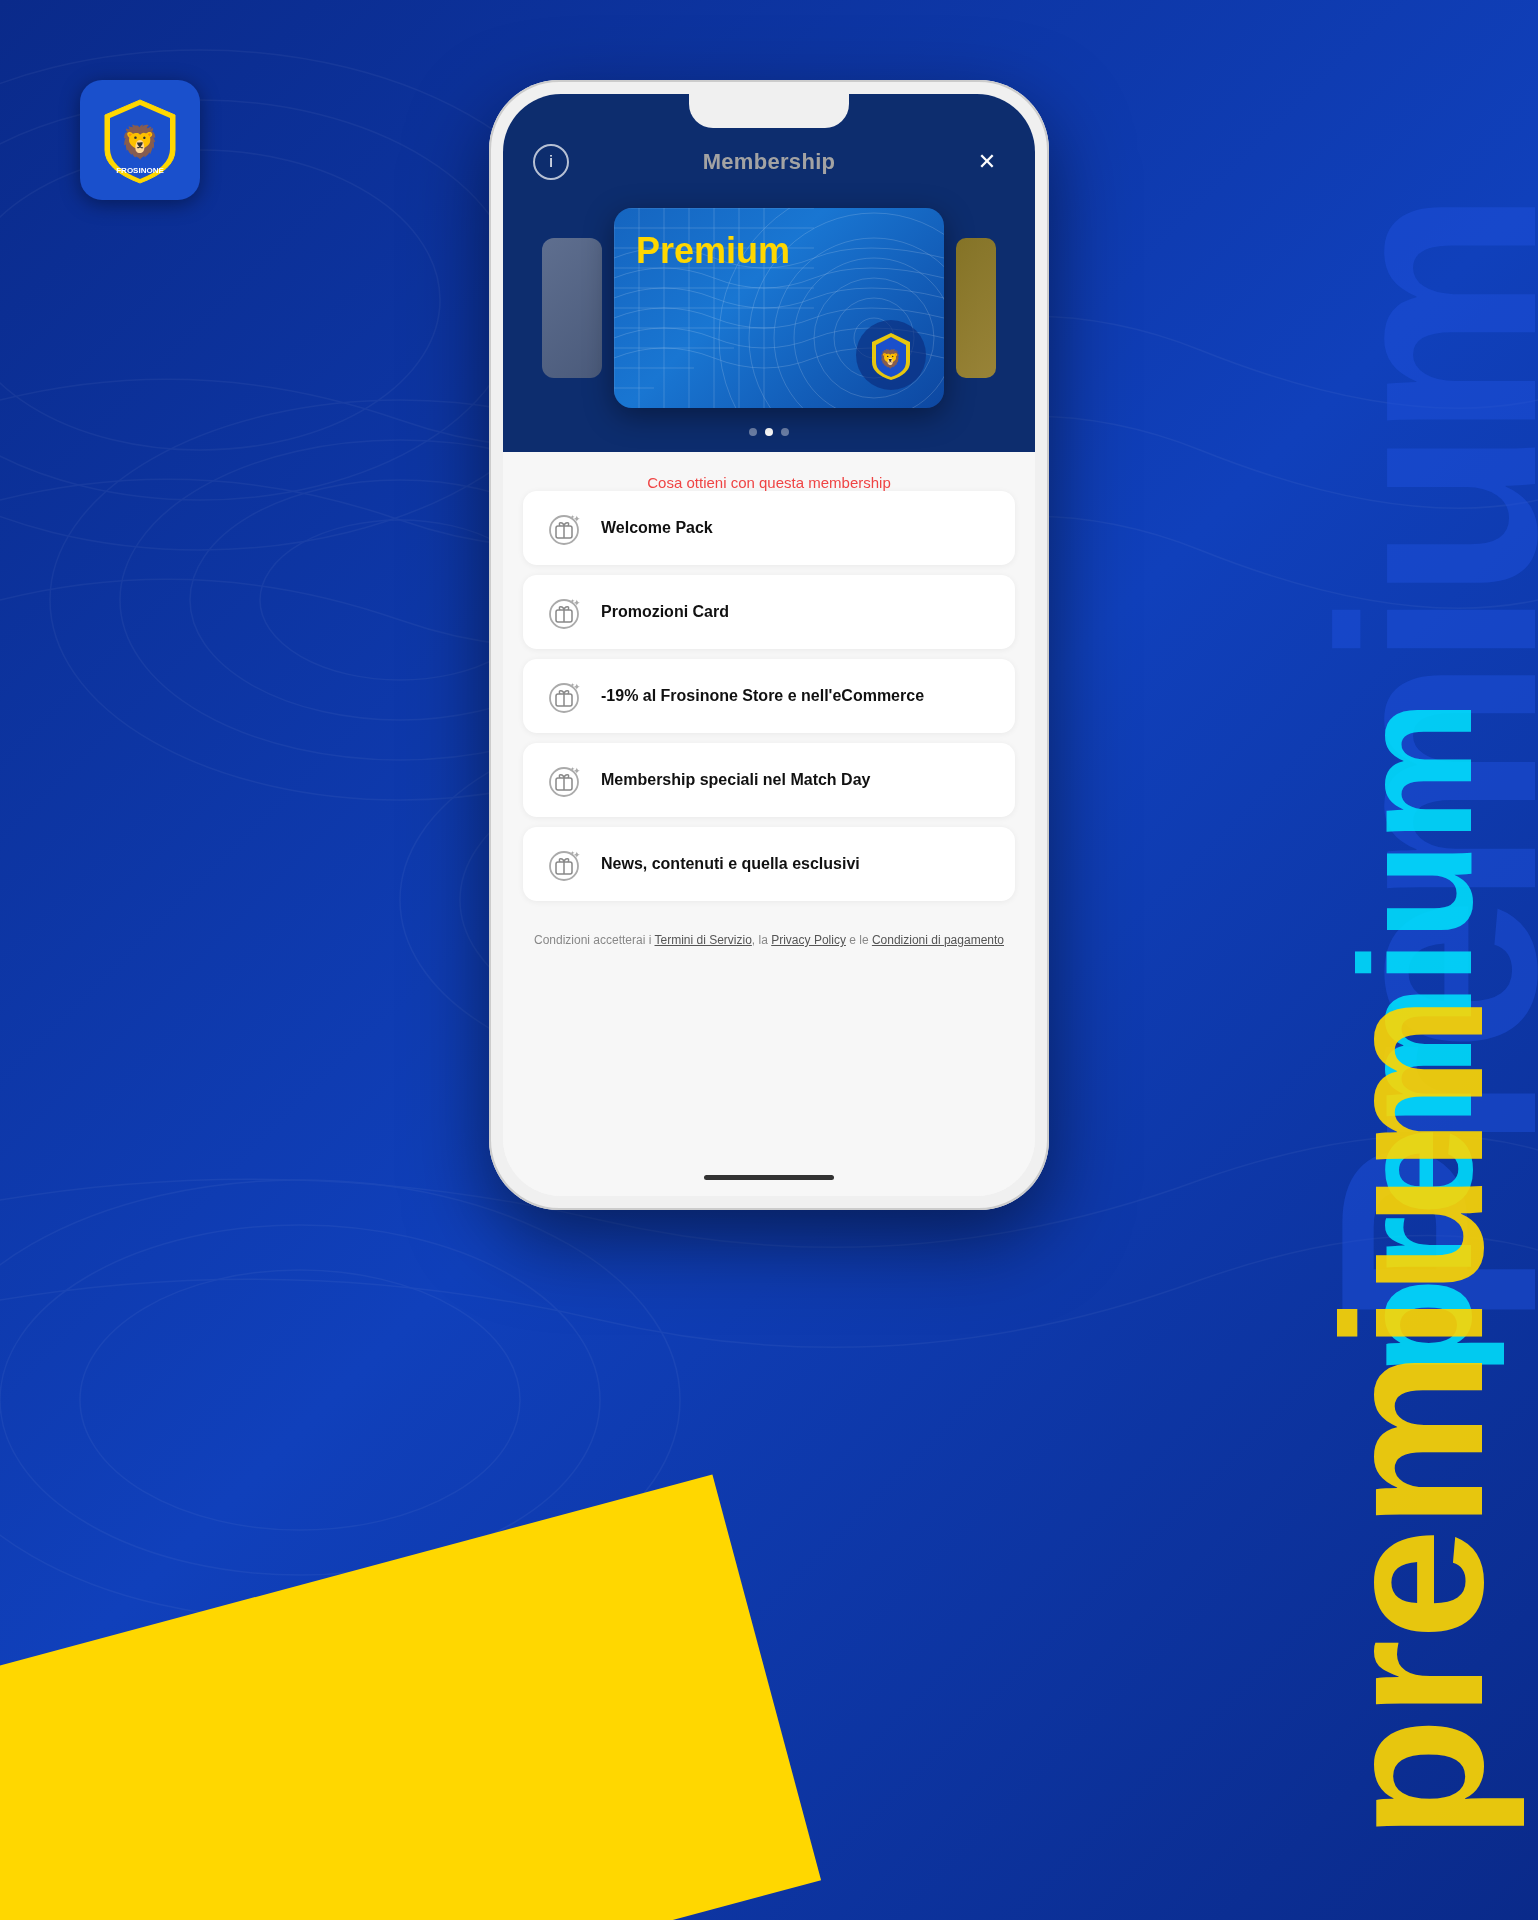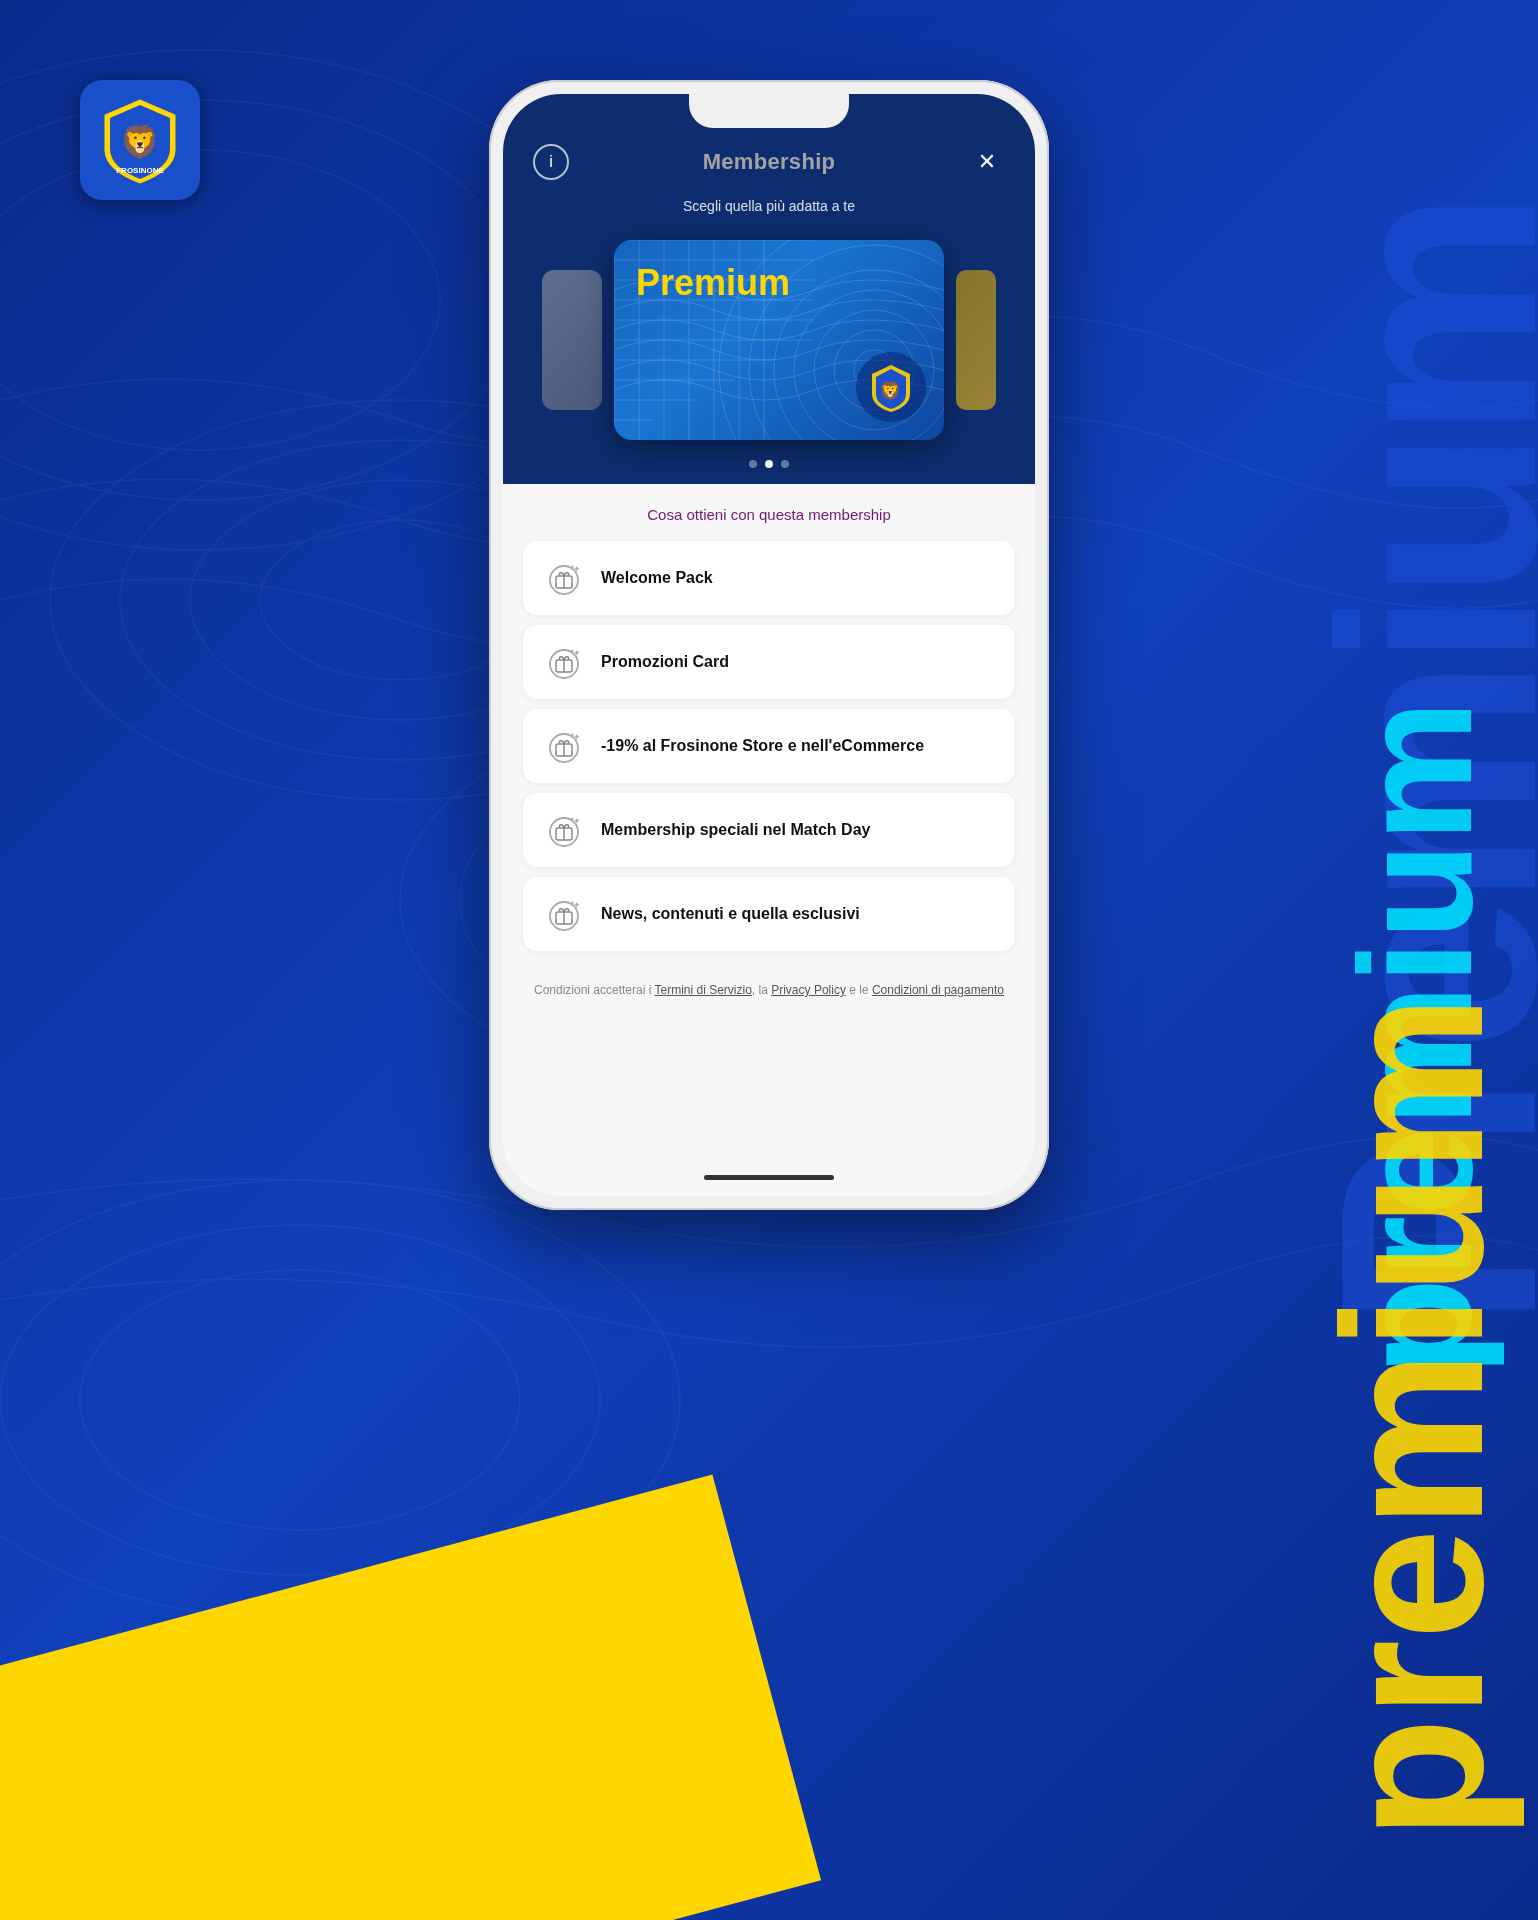--- a/index.html
+++ b/index.html
@@ -297,24 +297,23 @@
     
     .content-area {
       flex: 1;
       background: #f7f7f7;
       overflow-y: auto;
       padding: 22px 20px 0;
     }
 
     .section-title {
       text-align: center;
-      color: #701a75;
+      color: #ef4444;
       font-size: 15px;
       font-weight: 500;
-      margin-bottom: 18px;
     }
 
     
     .benefit-item {
       background: white;
       border-radius: 14px;
       padding: 16px 20px;
       margin-bottom: 10px;
       display: flex;
       align-items: center;
@@ -423,21 +422,20 @@
     <div class="phone-inner">
 
       <div class="notch"></div>
 
       <div class="app-header">
         <div class="header-info-btn">i</div>
         <span class="header-title">Membership</span>
         <div class="header-close-btn">✕</div>
       </div>
 
-      <div class="header-subtitle">Scegli quella più adatta a te</div>
 
       <div class="card-carousel">
 
         <div class="card-prev"></div>
 
         <div class="membership-card">
 
           <svg class="card-grid-lines" viewBox="0 0 330 200" xmlns="http://www.w3.org/2000/svg">
             <g stroke="rgba(255,255,255,0.5)" stroke-width="0.8" fill="none">
 

